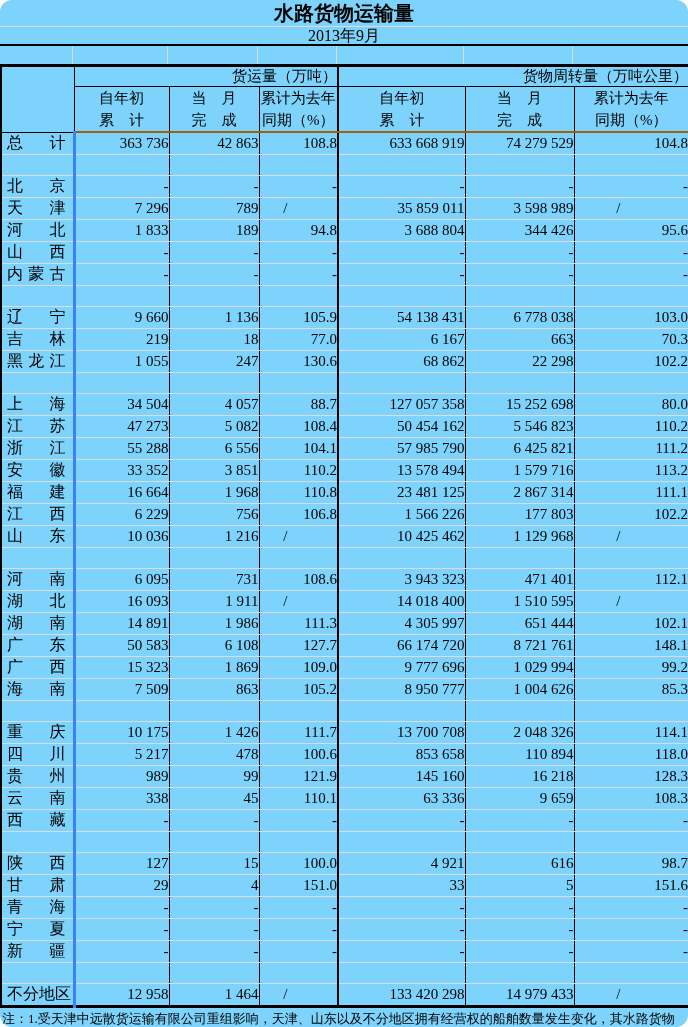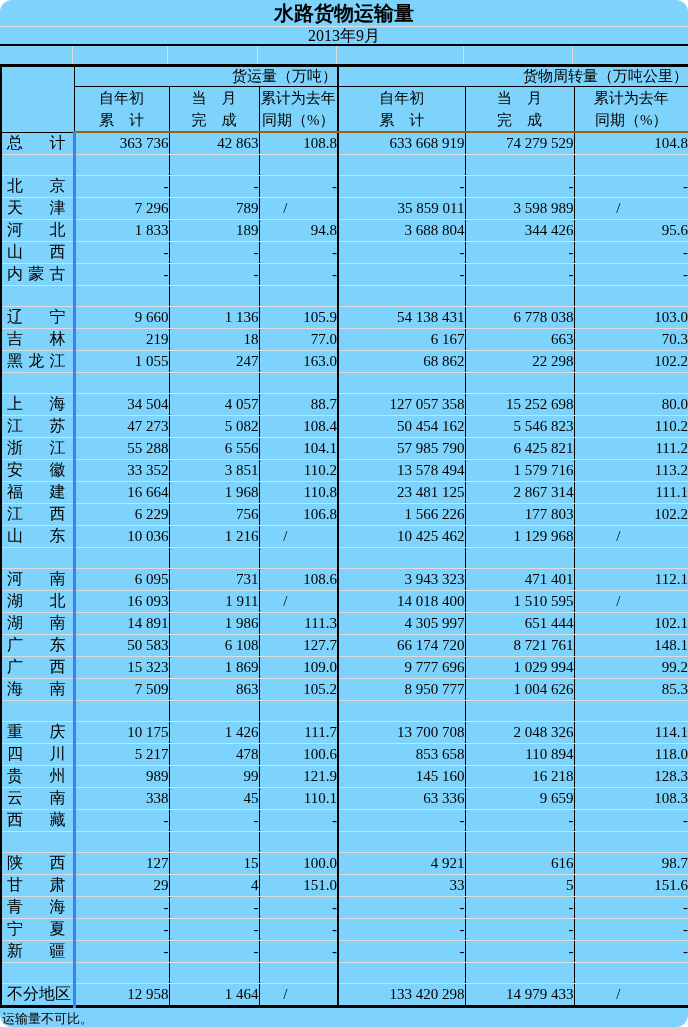--- a/index.html
+++ b/index.html
@@ -189,21 +189,21 @@
           <td class="c2">18</td>
           <td class="c3">77.0</td>
           <td class="c4">6 167</td>
           <td class="c5">663</td>
           <td class="c6">70.3</td>
         </tr>
         <tr>
           <td class="c0 label">黑龙江</td>
           <td class="c1">1 055</td>
           <td class="c2">247</td>
-          <td class="c3">163.0</td>
+          <td class="c3">130.6</td>
           <td class="c4">68 862</td>
           <td class="c5">22 298</td>
           <td class="c6">102.2</td>
         </tr>
         <tr>
           <td class="c0"></td>
           <td class="c1"></td>
           <td class="c2"></td>
           <td class="c3"></td>
           <td class="c4"></td>
@@ -459,16 +459,17 @@
           <td class="c2">1 464</td>
           <td class="c3 slash">/</td>
           <td class="c4">133 420 298</td>
           <td class="c5">14 979 433</td>
           <td class="c6 slash">/</td>
         </tr>
       </tbody>
   </table>
 
   <div class="notes">
+    <div class="note n1">注：1.受天津中远散货运输有限公司重组影响，天津、山东以及不分地区拥有经营权的船舶数量发生变化，其水路货物</div>
     <div class="note n2">运输量不可比。</div>
 
   </div>
 </div>
 
 </body></html>

